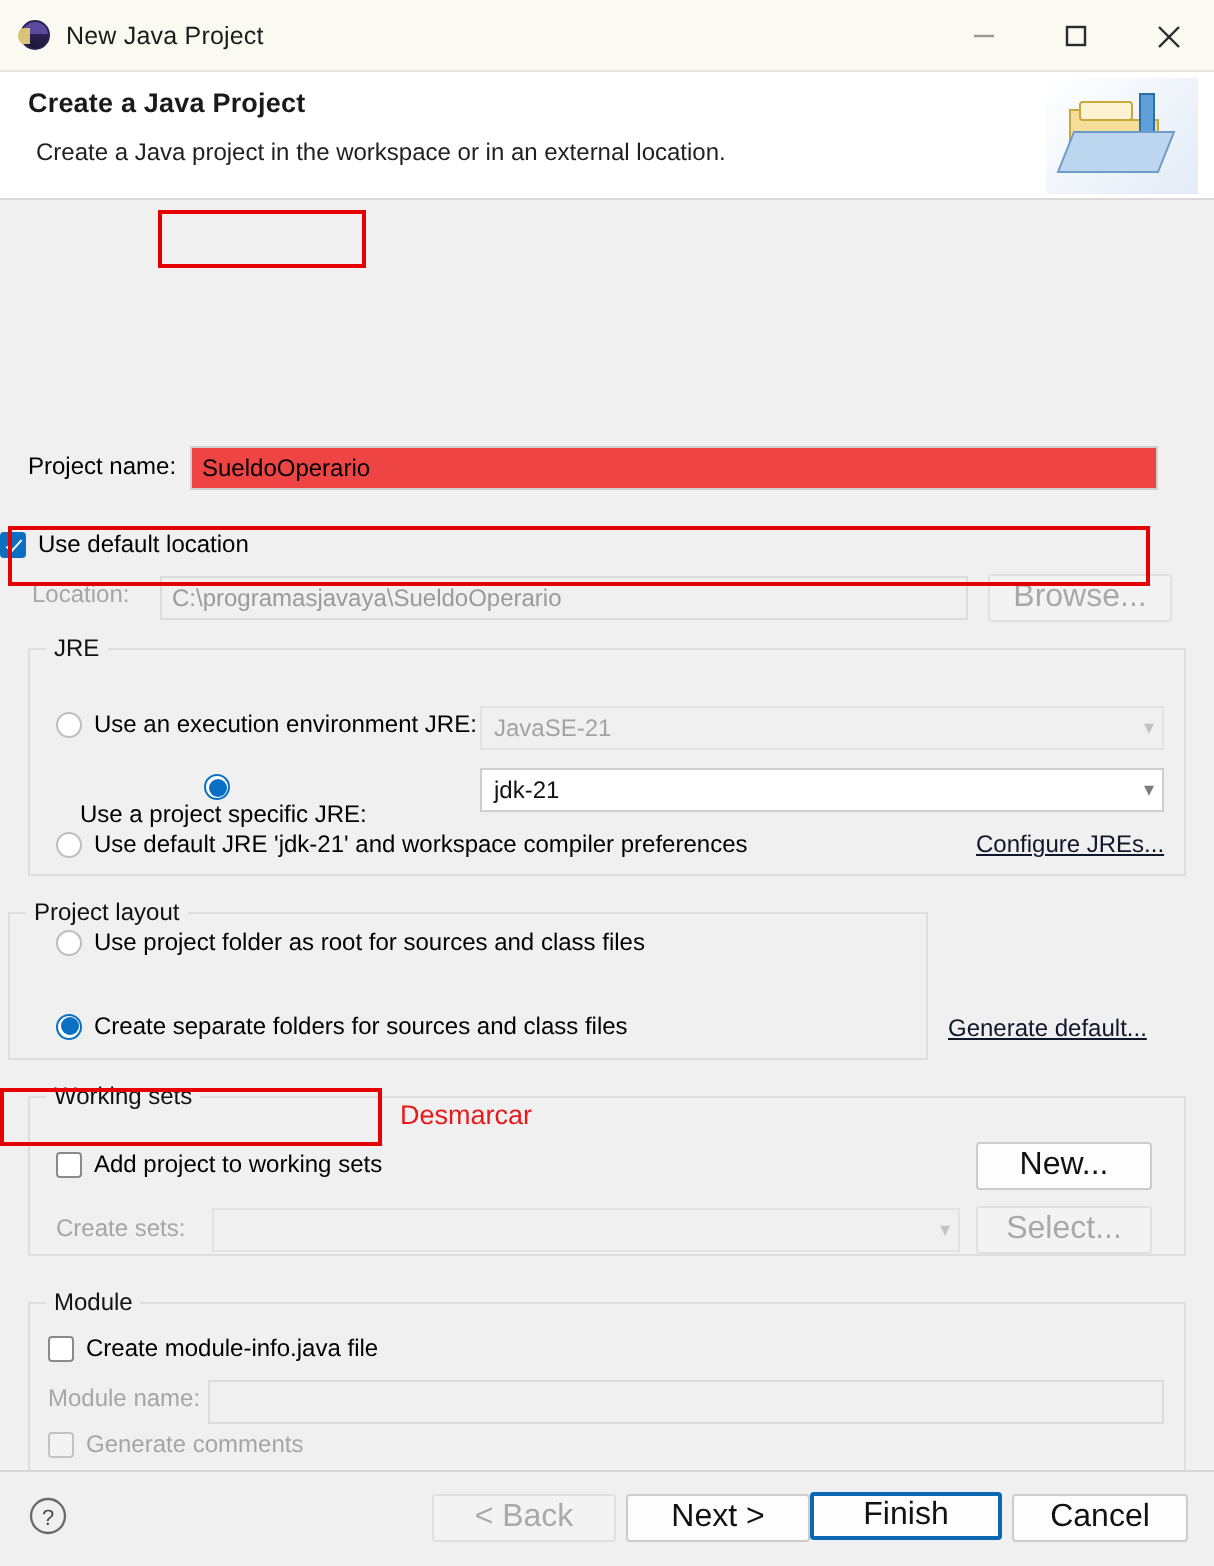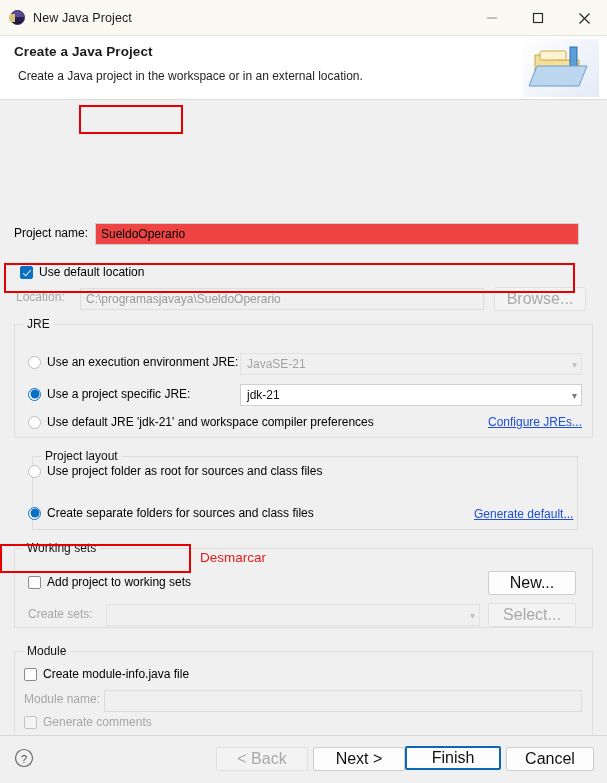--- a/index.html
+++ b/index.html
@@ -123,21 +123,21 @@
     background: #fdfdfd;
     border: 1px solid #cccccc;
     color: #111;
     border-radius: 2px;
     cursor: default;
   }
   .btn.disabled { color: #a9a9a9; background: #f3f3f3; border-color: #e0e0e0; }
   .btn.default { border: 2px solid #0a68b4; }
 
   .link {
-    color: #1d4ed8;
+    color: #0f172a;
     text-decoration: underline;
     font-size: 12px;
     cursor: pointer;
   }
 
   
   .cb {
     width: 13px; height: 13px;
     border: 1px solid #8a8a8a;
     background: #fff;
@@ -277,21 +277,21 @@
   </div>
 </div>
 
 <div class="content">
 
   <div style="position:absolute; left:14px; top:126px;">
     <span class="lbl">Project name:</span>
   </div>
   <input class="txt" style="position: absolute; left: 95px; top: 123px; width: 484px;" value="SueldoOperario">
 
-  <div class="row" style="position:absolute; left:20px; top:165px;">
+  <div class="row" style="position:absolute; left:0; top:165px;">
     <span class="cb checked"></span>
     <span class="lbl">Use default location</span>
   </div>
 
   <div class="row" style="position:absolute; left:16px; top:190px;">
     <span class="lbl dim" style="width:62px;">Location:</span>
   </div>
   <input class="txt disabled" style="position: absolute; left: 80px; top: 188px; width: 404px;" value="C:\programasjavaya\SueldoOperario">
   <button class="btn disabled" style="position:absolute; left:494px; top:187px; width:92px;">Browse...</button>
 
@@ -301,36 +301,36 @@
 
   <div class="row" style="position:absolute; left:28px; top:255px;">
     <span class="rb dim"></span>
     <span class="lbl">Use an execution environment JRE:</span>
   </div>
   <div class="combo disabled" style="position:absolute; left:240px; top:253px; width:342px;">
     <span>JavaSE-21</span>
     <span class="chev">▾</span>
   </div>
 
-  <div class="row" style="position:absolute; left:28px; top:287px;">
+  <div class="row" style="position:absolute; left:40px; top:287px;flex-direction:column;">
     <span class="rb checked"></span>
     <span class="lbl">Use a project specific JRE:</span>
   </div>
   <div class="combo" style="position:absolute; left:240px; top:284px; width:342px;">
     <span>jdk-21</span>
     <span class="chev">▾</span>
   </div>
 
   <div class="row" style="position:absolute; left:28px; top:315px;">
     <span class="rb dim"></span>
     <span class="lbl">Use default JRE 'jdk-21' and workspace compiler preferences</span>
   </div>
   <span class="link" style="position:absolute; left:488px; top:315px;">Configure JREs...</span>
 
-  <div class="group" style="left:32px; top:356px; width:546px; height:74px;">
+  <div class="group" style="left:4px; top:356px; width:460px; height:74px;">
     <span class="gtitle">Project layout</span>
   </div>
 
   <div class="row" style="position:absolute; left:28px; top:364px;text-align:right;">
     <span class="rb dim"></span>
     <span class="lbl">Use project folder as root for sources and class files</span>
   </div>
   <div class="row" style="position:absolute; left:28px; top:406px;">
     <span class="rb checked"></span>
     <span class="lbl">Create separate folders for sources and class files</span>

